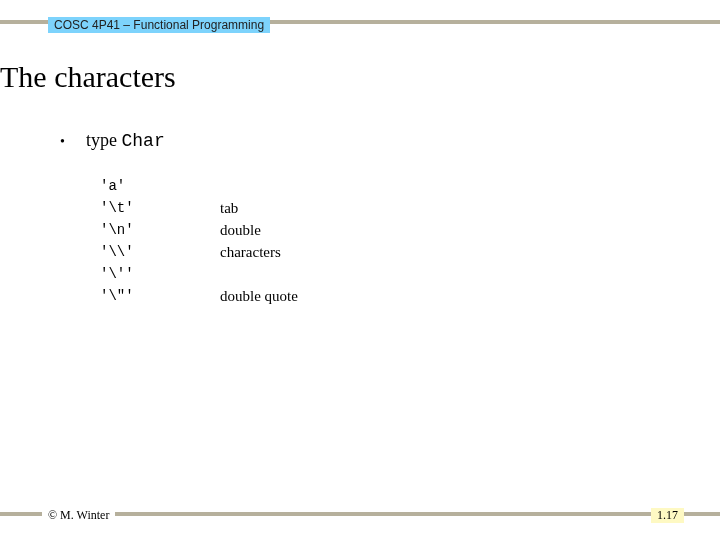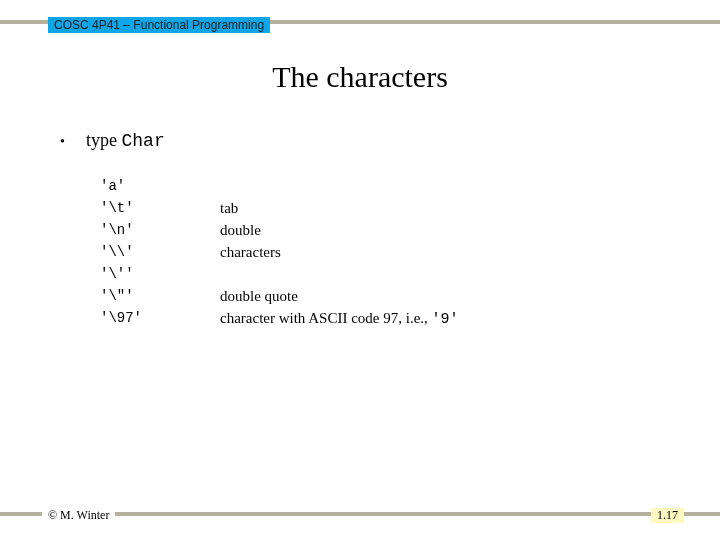--- a/index.html
+++ b/index.html
@@ -19,32 +19,31 @@
     left: 0;
     right: 0;
     height: 4px;
     background: #b6b09c;
   }
   .header-rule .gap {
     position: absolute;
     left: 48px;
     top: -3px;
     padding: 0 6px;
-    background: #0ea5e9;
+    background: #7dd3fc;
     font-size: 12px;
     font-family: Arial, Helvetica, sans-serif;
     color: #222;
     line-height: 16px;
   }
   .title {
     position: absolute;
     top: 60px;
     left: 0;
     right: 0;
-    text-align: center;
     font-size: 30px;
     font-family: "Times New Roman", Times, serif;
   }
   .content {
     position: absolute;
     top: 130px;
     left: 60px;
     right: 40px;
     font-size: 15px;
   }
@@ -150,22 +149,18 @@
       <div class="char-lit">'\\'</div>
       <div class="char-desc">characters</div>
     </div>
     <div class="char-row">
       <div class="char-lit">'\''</div>
     </div>
     <div class="char-row">
       <div class="char-lit">'\"'</div>
       <div class="char-desc">double quote</div>
     </div>
-    <div class="char-row">
-      <div class="char-lit">'\97'</div>
-      <div class="char-desc"><span>character with ASCII code 97, i.e., </span><span class="mono">'9'</span></div>
-    </div>
   </div>
 </div>
 
 <div class="footer-rule"></div>
 <div class="footer-left">© M. Winter</div>
 <div class="footer-right">1.17</div>
 
 </body></html>

